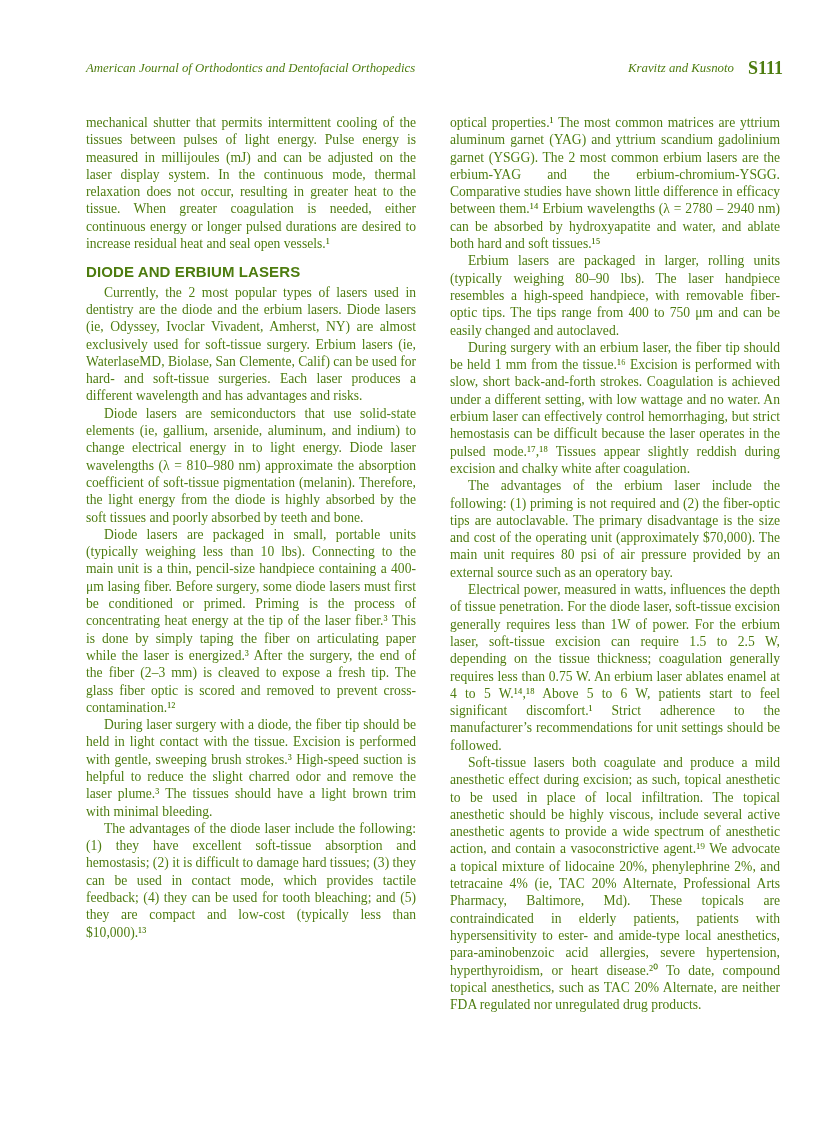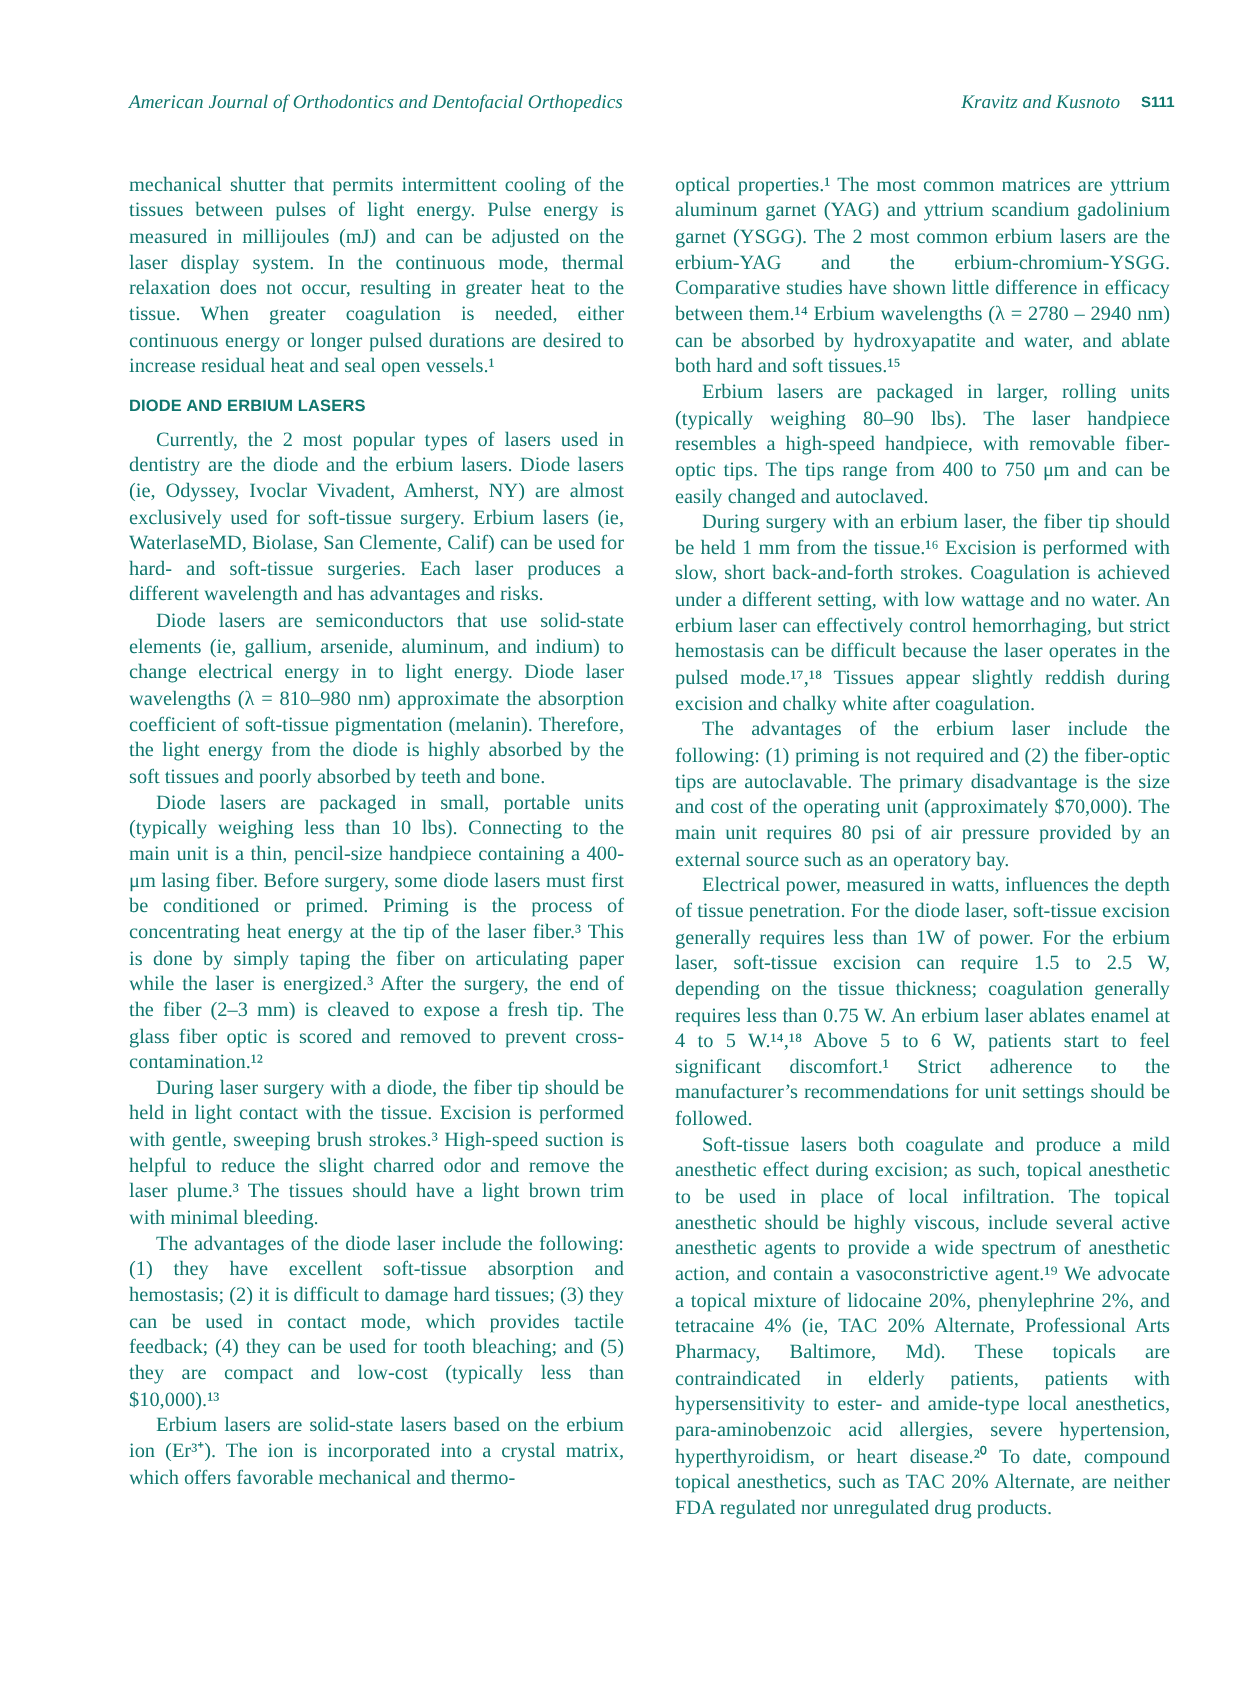--- a/index.html
+++ b/index.html
@@ -7,21 +7,21 @@
     padding: 0;
     background: #ffffff;
   }
   .page {
     position: relative;
     width: 838px;
     height: 1122px;
     background: #ffffff;
     overflow: hidden;
     font-family: "Liberation Serif", serif;
-    color: #0f766e;
+    color: #4d7c0f;
   }
   .running-header {
     position: absolute;
     top: 61px;
     left: 86px;
     width: 697px;
     display: flex;
     justify-content: space-between;
     align-items: flex-start;
     font-style: italic;
@@ -31,22 +31,22 @@
   .header-left div { white-space: nowrap; }
   .header-right {
     display: flex;
     align-items: flex-end;
     gap: 14px;
     white-space: nowrap;
   }
   .page-number {
     font-style: normal;
     font-weight: bold;
-    font-family: Liberation Sans, sans-serif;
-    font-size: 10px;
+    font-family: Liberation Serif, serif;
+    font-size: 18px;
   }
   .columns {
     position: absolute;
     top: 114px;
     left: 86px;
     width: 694px;
     display: flex;
     gap: 34px;
   }
   .col {
@@ -59,21 +59,21 @@
   }
   .col p {
     margin: 0;
     text-indent: 18px;
   }
   .col p.no-indent {
     text-indent: 0;
   }
   .section-heading {
     font-family: "Liberation Sans", sans-serif;
-    font-size: 11px;
+    font-size: 15px;
     font-weight: bold;
     letter-spacing: 0.1px;
     margin: 11px 0 3px 0;
     text-align: left;
   }
 </style>
 </head>
 <body>
 
 <div class="page">
@@ -91,21 +91,20 @@
   <div class="columns">
 
     <div class="col">
       <p class="no-indent">mechanical shutter that permits intermittent cooling of the tissues between pulses of light energy. Pulse energy is measured in millijoules (mJ) and can be adjusted on the laser display system. In the continuous mode, thermal relaxation does not occur, resulting in greater heat to the tissue. When greater coagulation is needed, either continuous energy or longer pulsed durations are desired to increase residual heat and seal open vessels.¹</p>
       <h2 class="section-heading">DIODE AND ERBIUM LASERS</h2>
       <p>Currently, the 2 most popular types of lasers used in dentistry are the diode and the erbium lasers. Diode lasers (ie, Odyssey, Ivoclar Vivadent, Amherst, NY) are almost exclusively used for soft-tissue surgery. Erbium lasers (ie, WaterlaseMD, Biolase, San Clemente, Calif) can be used for hard- and soft-tissue surgeries. Each laser produces a different wavelength and has advantages and risks.</p>
       <p>Diode lasers are semiconductors that use solid-state elements (ie, gallium, arsenide, aluminum, and indium) to change electrical energy in to light energy. Diode laser wavelengths (λ = 810–980 nm) approximate the absorption coefficient of soft-tissue pigmentation (melanin). Therefore, the light energy from the diode is highly absorbed by the soft tissues and poorly absorbed by teeth and bone.</p>
       <p>Diode lasers are packaged in small, portable units (typically weighing less than 10 lbs). Connecting to the main unit is a thin, pencil-size handpiece containing a 400-μm lasing fiber. Before surgery, some diode lasers must first be conditioned or primed. Priming is the process of concentrating heat energy at the tip of the laser fiber.³ This is done by simply taping the fiber on articulating paper while the laser is energized.³ After the surgery, the end of the fiber (2–3 mm) is cleaved to expose a fresh tip. The glass fiber optic is scored and removed to prevent cross-contamination.¹²</p>
       <p>During laser surgery with a diode, the fiber tip should be held in light contact with the tissue. Excision is performed with gentle, sweeping brush strokes.³ High-speed suction is helpful to reduce the slight charred odor and remove the laser plume.³ The tissues should have a light brown trim with minimal bleeding.</p>
       <p>The advantages of the diode laser include the following: (1) they have excellent soft-tissue absorption and hemostasis; (2) it is difficult to damage hard tissues; (3) they can be used in contact mode, which provides tactile feedback; (4) they can be used for tooth bleaching; and (5) they are compact and low-cost (typically less than $10,000).¹³</p>
-      <p>Erbium lasers are solid-state lasers based on the erbium ion (Er³⁺). The ion is incorporated into a crystal matrix, which offers favorable mechanical and thermo-</p>
     </div>
 
     <div class="col">
       <p class="no-indent">optical properties.¹ The most common matrices are yttrium aluminum garnet (YAG) and yttrium scandium gadolinium garnet (YSGG). The 2 most common erbium lasers are the erbium-YAG and the erbium-chromium-YSGG. Comparative studies have shown little difference in efficacy between them.¹⁴ Erbium wavelengths (λ = 2780 – 2940 nm) can be absorbed by hydroxyapatite and water, and ablate both hard and soft tissues.¹⁵</p>
       <p>Erbium lasers are packaged in larger, rolling units (typically weighing 80–90 lbs). The laser handpiece resembles a high-speed handpiece, with removable fiber-optic tips. The tips range from 400 to 750 μm and can be easily changed and autoclaved.</p>
       <p>During surgery with an erbium laser, the fiber tip should be held 1 mm from the tissue.¹⁶ Excision is performed with slow, short back-and-forth strokes. Coagulation is achieved under a different setting, with low wattage and no water. An erbium laser can effectively control hemorrhaging, but strict hemostasis can be difficult because the laser operates in the pulsed mode.¹⁷,¹⁸ Tissues appear slightly reddish during excision and chalky white after coagulation.</p>
       <p>The advantages of the erbium laser include the following: (1) priming is not required and (2) the fiber-optic tips are autoclavable. The primary disadvantage is the size and cost of the operating unit (approximately $70,000). The main unit requires 80 psi of air pressure provided by an external source such as an operatory bay.</p>
       <p>Electrical power, measured in watts, influences the depth of tissue penetration. For the diode laser, soft-tissue excision generally requires less than 1W of power. For the erbium laser, soft-tissue excision can require 1.5 to 2.5 W, depending on the tissue thickness; coagulation generally requires less than 0.75 W. An erbium laser ablates enamel at 4 to 5 W.¹⁴,¹⁸ Above 5 to 6 W, patients start to feel significant discomfort.¹ Strict adherence to the manufacturer’s recommendations for unit settings should be followed.</p>
       <p>Soft-tissue lasers both coagulate and produce a mild anesthetic effect during excision; as such, topical anesthetic to be used in place of local infiltration. The topical anesthetic should be highly viscous, include several active anesthetic agents to provide a wide spectrum of anesthetic action, and contain a vasoconstrictive agent.¹⁹ We advocate a topical mixture of lidocaine 20%, phenylephrine 2%, and tetracaine 4% (ie, TAC 20% Alternate, Professional Arts Pharmacy, Baltimore, Md). These topicals are contraindicated in elderly patients, patients with hypersensitivity to ester- and amide-type local anesthetics, para-aminobenzoic acid allergies, severe hypertension, hyperthyroidism, or heart disease.²⁰ To date, compound topical anesthetics, such as TAC 20% Alternate, are neither FDA regulated nor unregulated drug products.</p>
     </div>

